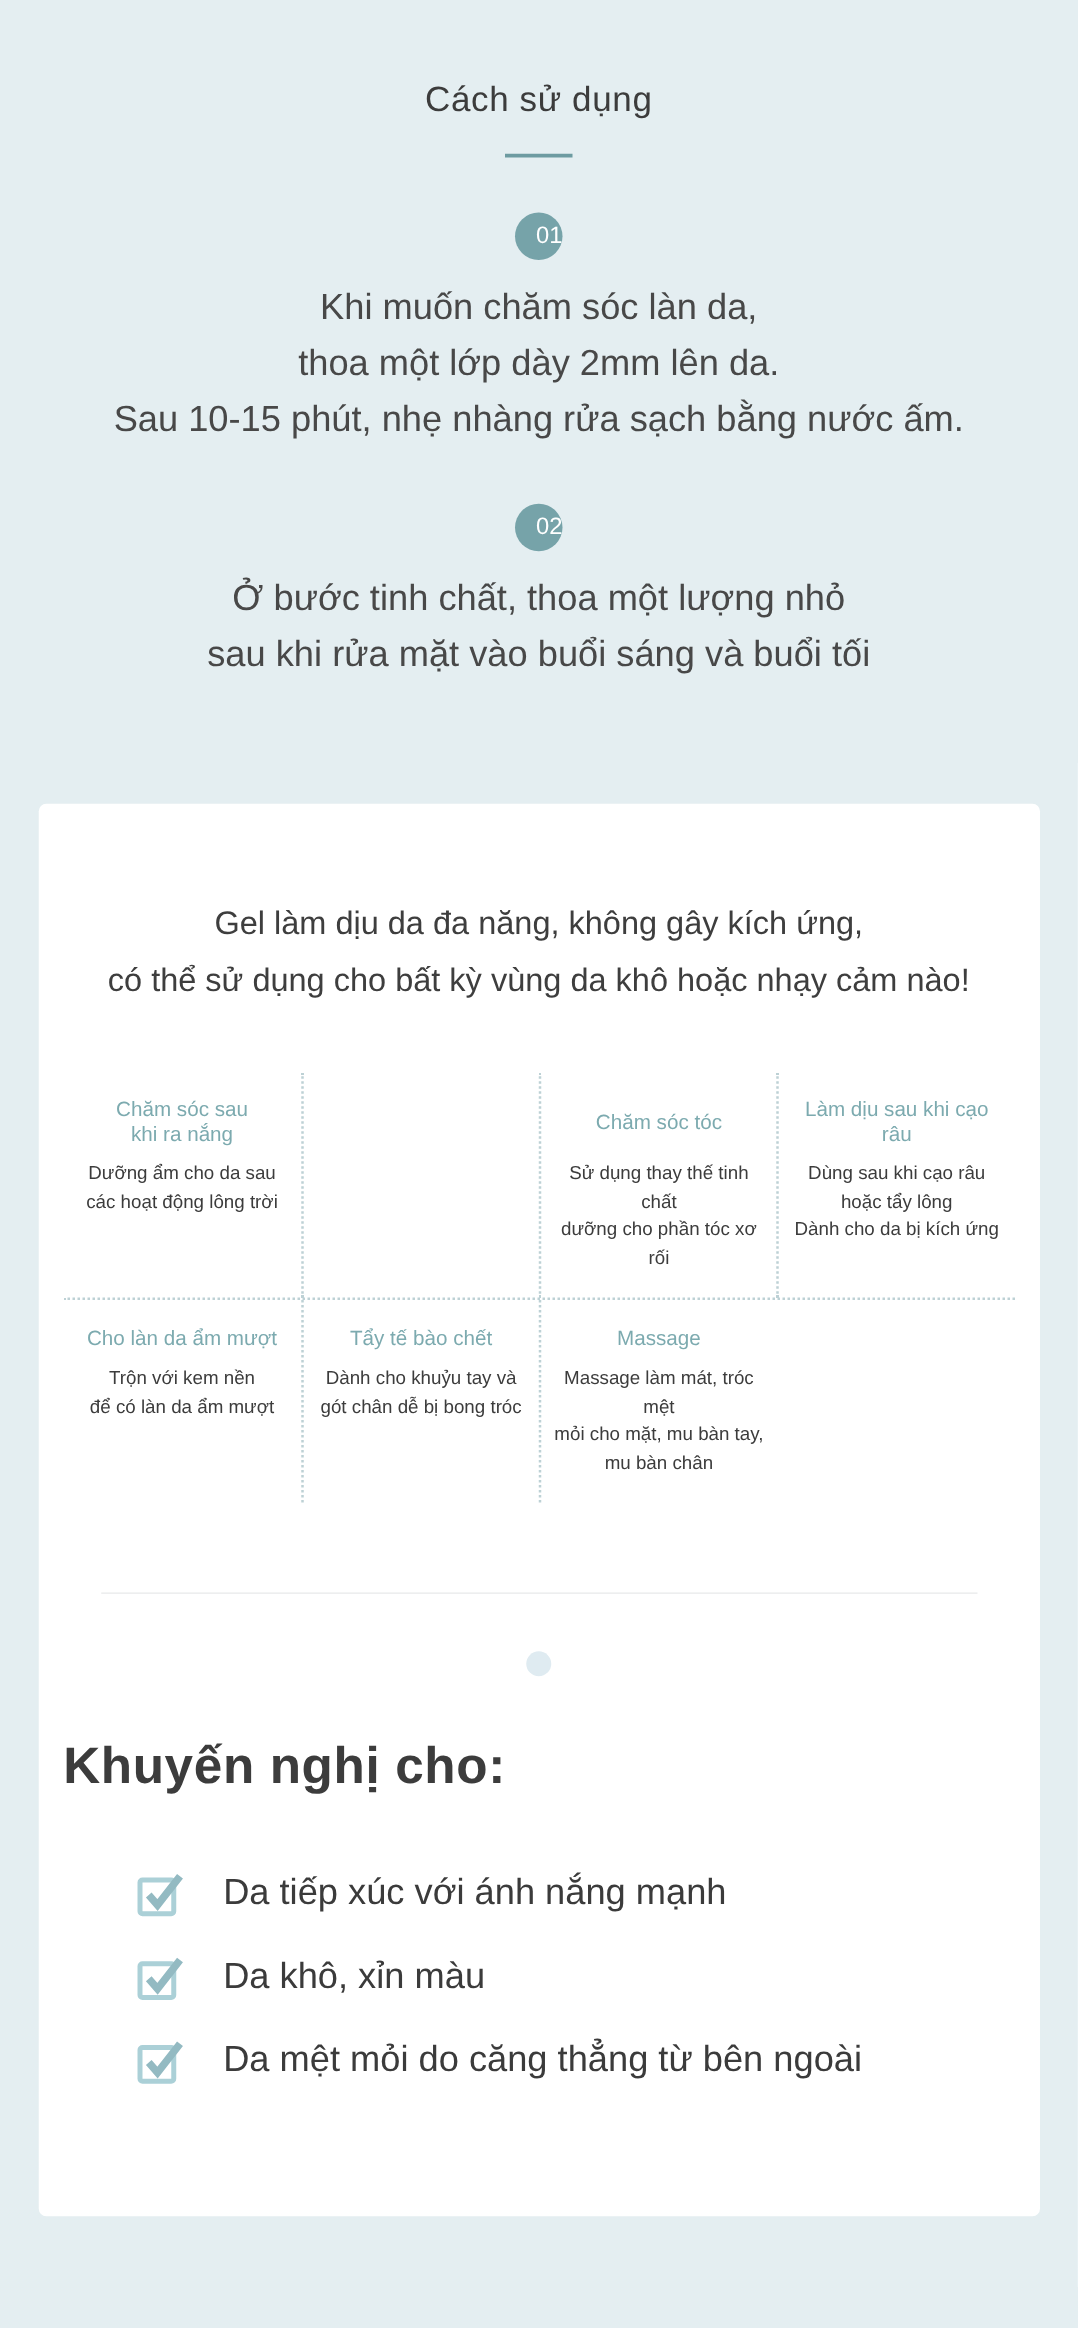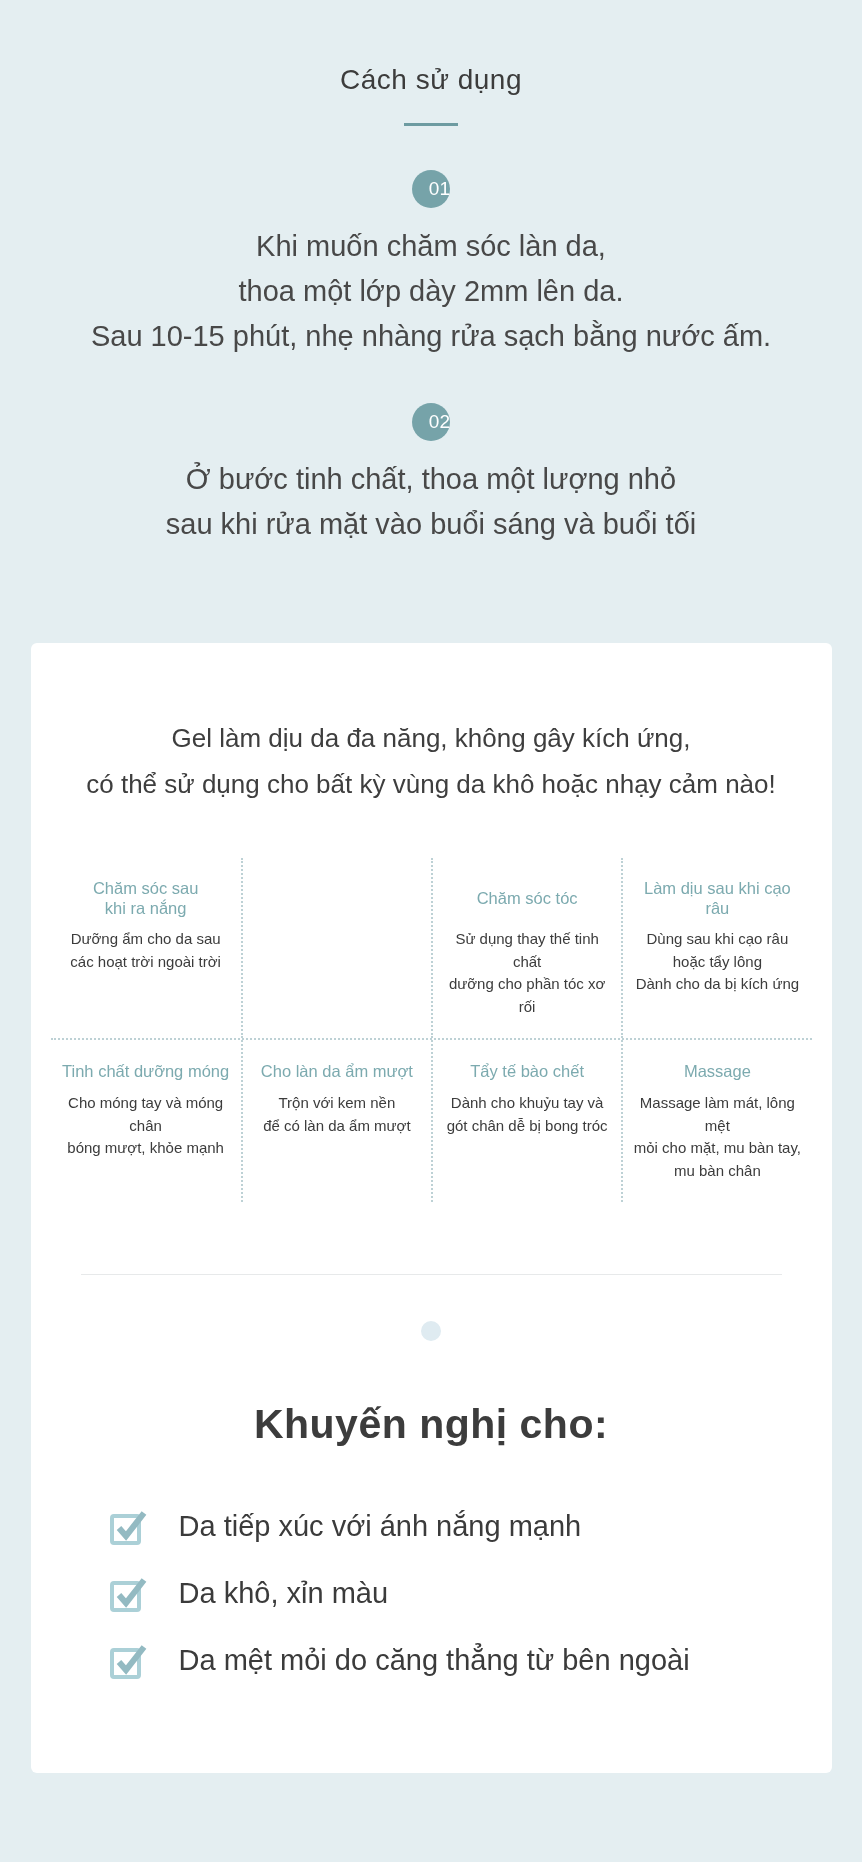--- a/index.html
+++ b/index.html
@@ -33,21 +33,21 @@
   .use-cell + .use-cell{border-left:2px dotted var(--dots);}
   .use-title{color:var(--grid-header);font-size:16.5px;line-height:1.25;white-space:pre-line;
     display:flex;align-items:center;justify-content:center;}
   .uses-row.row-0 .use-title{min-height:44px;}
   .uses-row.row-1 .use-title{min-height:26px;}
   .use-desc{margin-top:8px;font-size:15px;line-height:1.5;color:#3c3c3c;white-space:pre-line;}
 
   .card-divider{border:none;border-top:1px solid var(--divider);margin:72px 30px 0;}
   .dot{width:20px;height:20px;border-radius:50%;background:var(--dot);margin:46px auto 0;}
 
-  .rec-title{text-align:center;font-size:41px;font-weight:700;color:#3c3c3c;margin-top:60px;letter-spacing:.5px;}
+  .rec-title{font-size:41px;font-weight:700;color:#3c3c3c;margin-top:48px;letter-spacing:.5px;}
   .checklist{list-style:none;margin-top:58px;padding-left:58px;}
   .check-item{display:flex;align-items:center;gap:30px;}
   .check-item + .check-item{margin-top:27px;}
   .checkbox{flex:0 0 auto;width:40px;height:40px;display:inline-flex;}
   .cb-rect{fill:none;stroke:var(--cb-box);stroke-width:4;}
   .cb-path{fill:none;stroke:var(--cb-check);stroke-width:6;}
   .check-label{font-size:29px;color:#3b3b3b;}
 </style>
 </head>
 <body>
@@ -76,61 +76,56 @@
   <section class="card">
     <p class="card-heading">Gel làm dịu da đa năng, không gây kích ứng,
 có thể sử dụng cho bất kỳ vùng da khô hoặc nhạy cảm nào!</p>
 
     <div class="uses" id="uses">
         <div class="uses-row row-0">
   <div class="use-cell">
     <div class="use-title">Chăm sóc sau
 khi ra nắng</div>
     <div class="use-desc">Dưỡng ẩm cho da sau
-các hoạt trời ngoài trời</div>
+các hoạt động lông trời</div>
   </div>
 
   <div class="use-cell">
   </div>
 
   <div class="use-cell">
     <div class="use-title">Chăm sóc tóc</div>
     <div class="use-desc">Sử dụng thay thế tinh chất
 dưỡng cho phần tóc xơ rối</div>
   </div>
 
   <div class="use-cell">
     <div class="use-title">Làm dịu sau khi cạo râu</div>
     <div class="use-desc">Dùng sau khi cạo râu
 hoặc tẩy lông
 Dành cho da bị kích ứng</div>
   </div>
 </div>
         <div class="uses-row row-1">
-  <div class="use-cell">
-    <div class="use-title">Tinh chất dưỡng móng</div>
-    <div class="use-desc">Cho móng tay và móng chân
-bóng mượt, khỏe mạnh</div>
-  </div>
 
   <div class="use-cell">
     <div class="use-title">Cho làn da ẩm mượt</div>
     <div class="use-desc">Trộn với kem nền
 để có làn da ẩm mượt</div>
   </div>
 
   <div class="use-cell">
     <div class="use-title">Tẩy tế bào chết</div>
     <div class="use-desc">Dành cho khuỷu tay và
 gót chân dễ bị bong tróc</div>
   </div>
 
   <div class="use-cell">
     <div class="use-title">Massage</div>
-    <div class="use-desc">Massage làm mát, lông mệt
+    <div class="use-desc">Massage làm mát, tróc mệt
 mỏi cho mặt, mu bàn tay,
 mu bàn chân</div>
   </div>
 </div>
       </div>
 
     <hr class="card-divider">
     <div class="dot"></div>
 
     <h3 class="rec-title">Khuyến nghị cho:</h3>

